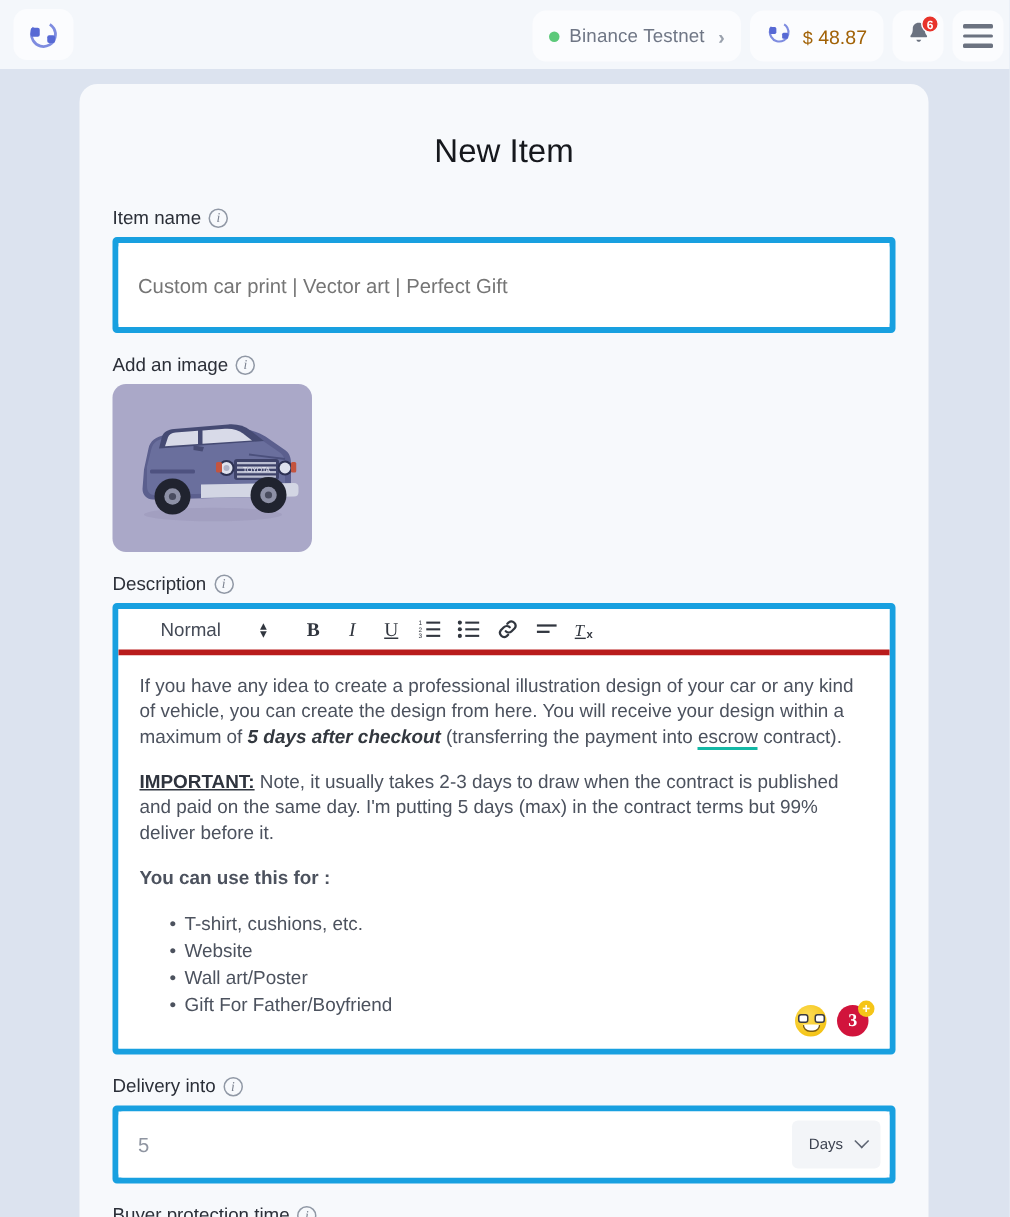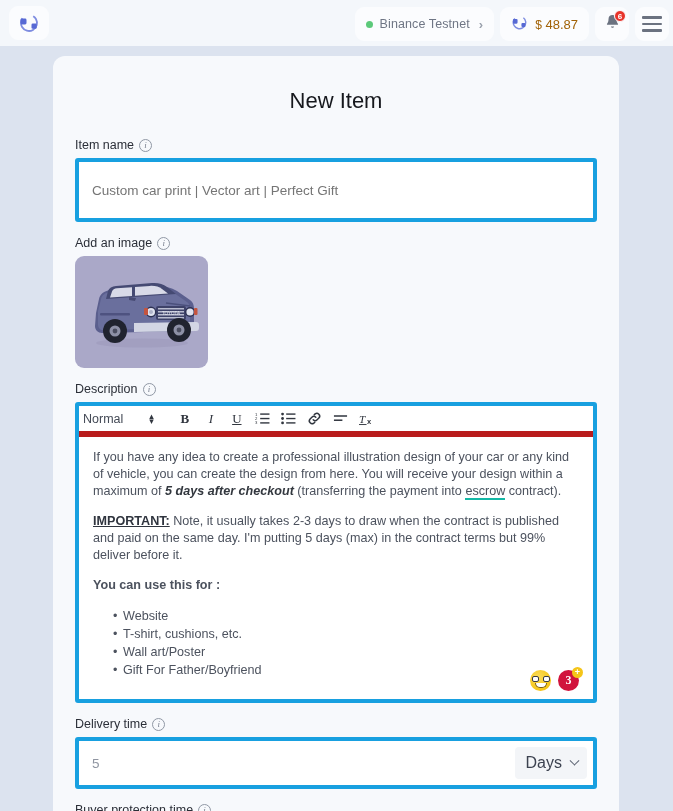--- a/index.html
+++ b/index.html
@@ -131,23 +131,23 @@
     margin-bottom: 14px;
     overflow: hidden;
     display: flex; align-items: center; justify-content: center;
   }
 
   
   .editor-toolbar {
     height: 31px;
     display: flex; align-items: center;
     gap: 0px;
-    padding: 0 4px;
+    padding: 0 28px;
     background: #fff;
-    border-bottom: 6px solid #b91c1c;
+    border-bottom: 4px solid #b91c1c;
     font-size: 12px;
     color: #3c4250;
   }
   .tb-normal {
     display: flex; align-items: center; gap: 26px;
     margin-right: 18px;
   }
   .tb-normal .lbl { font-size: 12.5px; color: #444a56; }
   .tb-updown { display: flex; flex-direction: column; line-height: .55; font-size: 9px; color: #31363f; }
   .tb-btn {
@@ -246,21 +246,21 @@
     font-size: 13.5px; color: #8f95a1;
     padding: 0 13px; height: 100%;
     font-family: "Liberation Sans", sans-serif;
   }
   .unit-select {
     display: flex; align-items: center; gap: 9px;
     background: #f3f5f8;
     height: 32px; border-radius: 4px;
     padding: 0 9px 0 11px;
     margin-right: 6px;
-    font-size: 16px; color: #3c4250;
+    font-size: 10px; color: #3c4250;
     cursor: pointer;
   }
   .chev-dn {
     display: inline-block;
     width: 7px; height: 7px;
     border-right: 1.6px solid #5d6472;
     border-bottom: 1.6px solid #5d6472;
     transform: rotate(45deg) translate(-2px,-2px);
   }
   .mb14 { margin-bottom: 14px; }
@@ -451,22 +451,22 @@
 
     <div class="editor-body">
 
 
       <p><span>If you have any idea to create a professional illustration design of your car or any kind of vehicle, you can create the design from here. You will receive your design within a maximum of </span><span class="bi">5 days after checkout</span><span> (transferring the payment into </span><span class="escrow-u">escrow</span><span> contract).</span></p>
 
       <p><b class="imp">IMPORTANT:</b><span> Note, it usually takes 2-3 days to draw when the contract is published and paid on the same day. I'm putting 5 days (max) in the contract terms but 99% deliver before it.</span></p>
 
       <p class="uses-head">You can use this for :</p>
       <ul class="uses-list">
+        <li>T-shirt, cushions, etc.</li>
         <li>Website</li>
-        <li>T-shirt, cushions, etc.</li>
         <li>Wall art/Poster</li>
         <li>Gift For Father/Boyfriend</li>
       </ul>
 
       <div class="emoji-row">
         <span class="nerd">
           <span class="glasses">
               <i></i>
               <i></i>
             </span>
@@ -475,21 +475,21 @@
         <span class="three-badge">
           <span>3</span>
           <span class="plus-badge">+</span>
         </span>
       </div>
 
     </div>
   </div>
 
   <div class="field-label">
-    <span>Delivery time</span>
+    <span>Delivery into</span>
     <span class="info-icon">i</span>
   </div>
   <div class="hl mb14">
     <div class="unit-row">
       <input type="text" value="5" style="">
       <div class="unit-select">
         <span>Days</span>
         <span class="chev-dn"></span>
       </div>
     </div>

